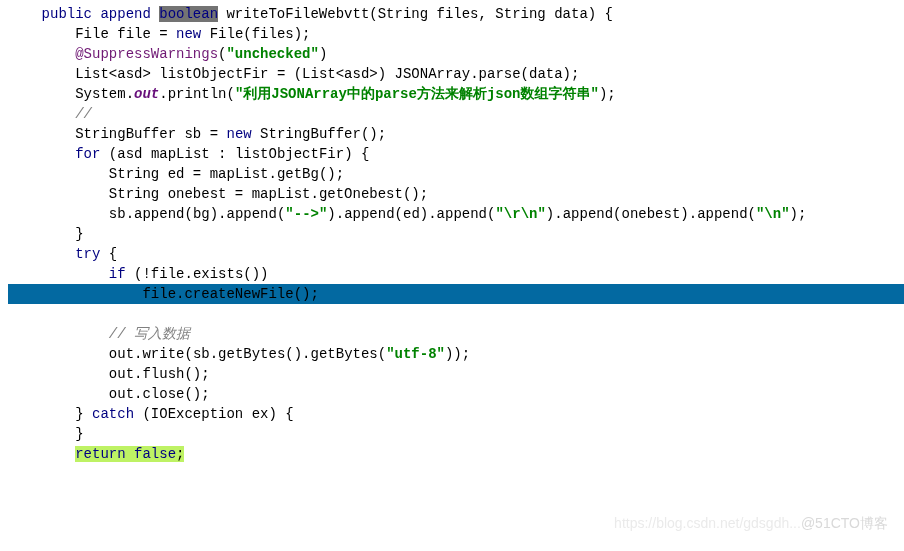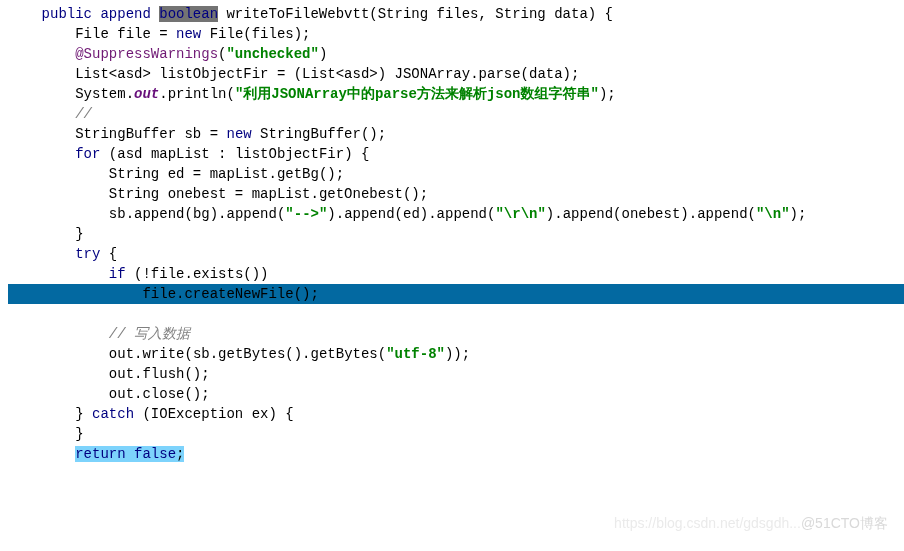--- a/index.html
+++ b/index.html
@@ -8,21 +8,21 @@
   .hl{background:#0369a1}
   .kw{color:#000080;font-weight:normal}
   .id{}
   .str{color:#008200;font-weight:bold}
   .staticb{color:#660e7a;font-weight:bold;font-style:italic}
   .call{}
   .callI{}
   .comment{color:#808080;font-style:italic}
   .annot{color:#701a75}
   .mark{background:#efe4f7}
-  .exitmark{background:#7dd3fc}
+  .exitmark{background:#bef264}
   .selword{background:#737373}
   .watermark{position:fixed;right:16px;bottom:18px;font-family:Arial,sans-serif;color:#d9d9d9;font-size:14px;letter-spacing:0;pointer-events:none}
   .watermark .faint{opacity:.55}
 </style>
 </head>
 <body>
 
 <div class="code" id="editor">
     <div class="line">    <span class="kw">public </span><span class="kw">append </span><span class="kw selword">boolean</span><span> </span><span class="id">writeToFileWebvtt</span><span>(</span><span class="id">String</span><span> </span><span class="id">files</span><span>, </span><span class="id">String</span><span> </span><span class="id">data</span><span>) {</span></div>
     <div class="line">        <span class="id">File</span><span> </span><span class="id">file</span><span> = </span><span class="kw">new</span><span> </span><span class="id">File</span><span>(</span><span class="id">files</span><span>);</span></div>

